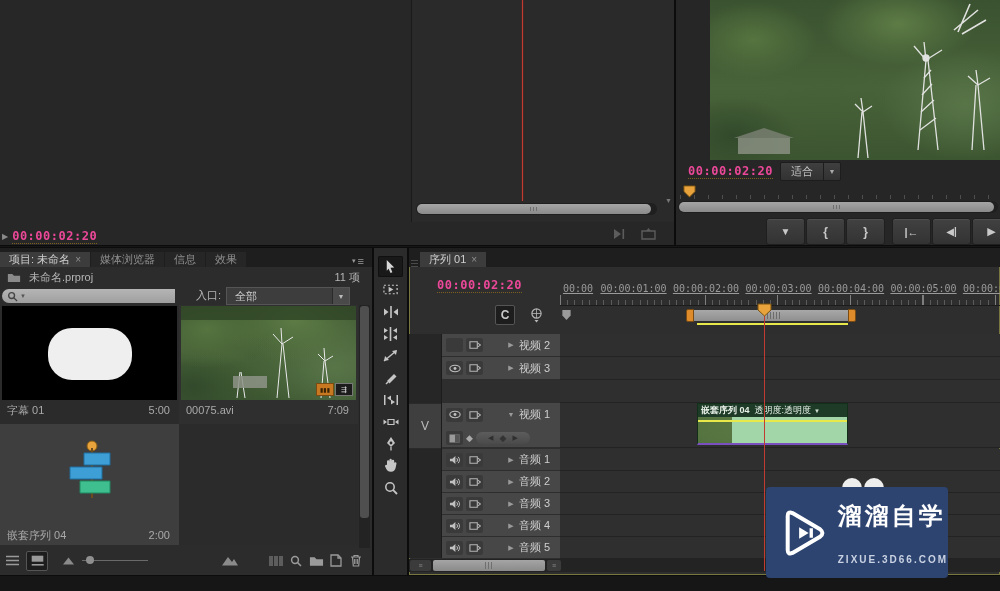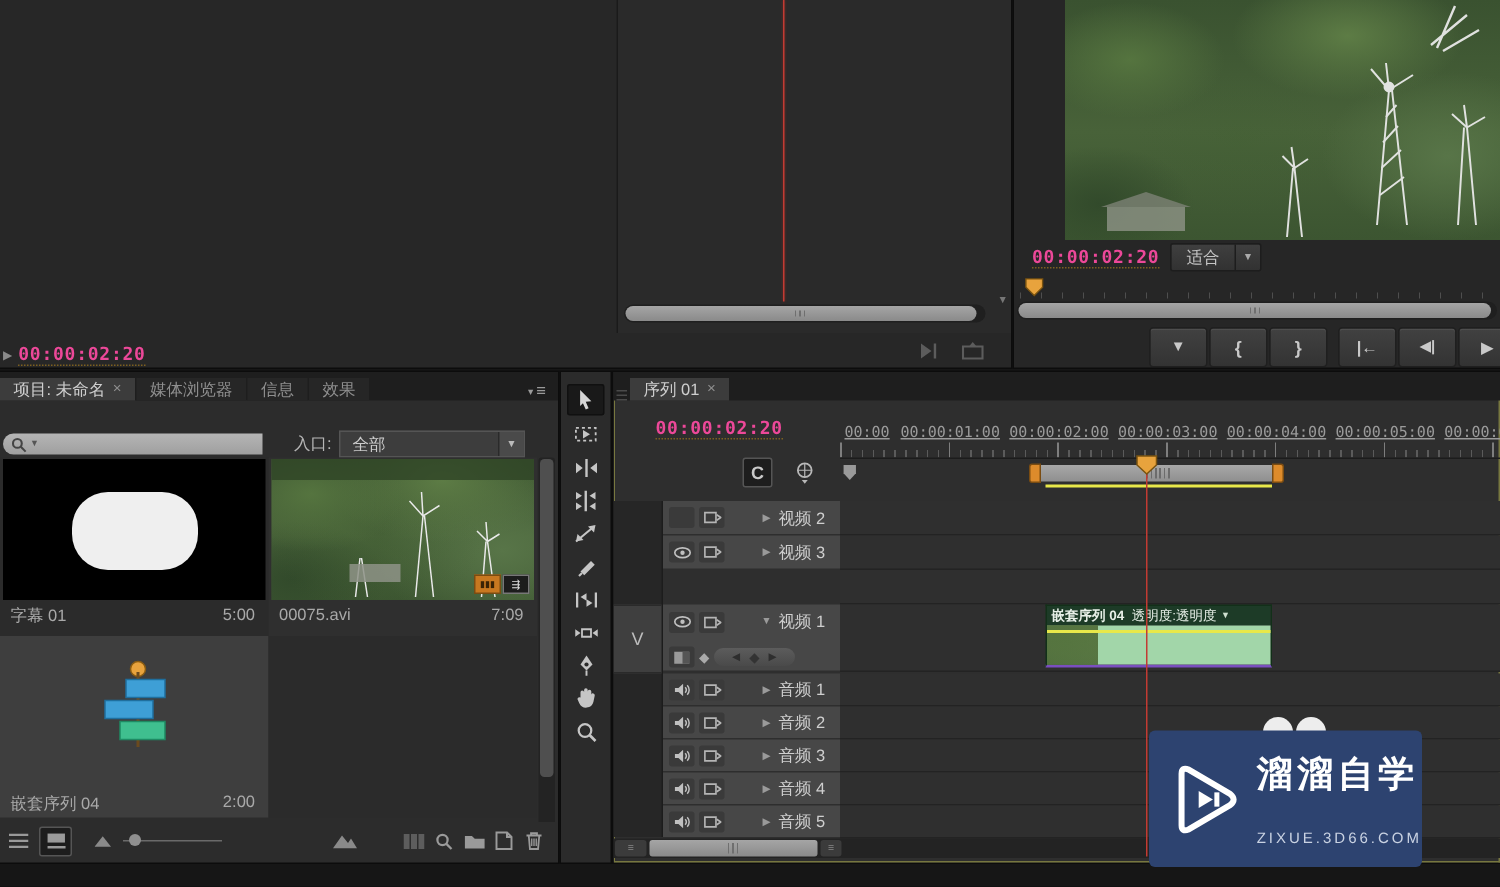--- a/index.html
+++ b/index.html
@@ -106,21 +106,21 @@
   .clip .title{height:13px;background:#1d3b27;display:flex;align-items:center;font-size:9px;color:#e8f0e8;white-space:nowrap;overflow:hidden;}
   .clip .body{position:absolute;left:0;right:0;top:13px;bottom:0;background:#a2d6a9;}
   .clip .opacity-line{position:absolute;left:0;right:0;top:3px;height:2px;background:#e8e84a;}
   .redline-tl{position:absolute;width:1px;background:#c23b33;z-index:30;}
   .ph-marker{position:absolute;z-index:31;}
 
   
   #wm{position:absolute;left:766px;top:487px;width:182px;height:91px;background:#2d4370;border-radius:4px;z-index:41;
       display:flex;align-items:center;padding-left:16px;box-sizing:border-box;gap:12px;}
   #wm .txt .t1{font-size:24px;font-weight:bold;color:#ffffff;letter-spacing:3px;white-space:nowrap;}
-  #wm .txt .t2{font-size:10px;color:#c9d2e2;letter-spacing:2px;text-transform:uppercase;margin-top:22px;}
+  #wm .txt .t2{font-size:10px;color:#c9d2e2;letter-spacing:2px;text-transform:uppercase;margin-top:22px;font-weight:bold;}
   .wm-dot{position:absolute;width:20px;height:20px;border-radius:50%;background:#ededed;z-index:40;}
 </style>
 </head>
 <body>
 
 <div id="screen">
 
   <div id="ec" class="panel">
     <div class="tl-pane">
       <div class="redline"></div>
@@ -209,20 +209,27 @@
           <span>信息</span>
         </div>
       <div class="tab">
           <span>效果</span>
         </div>
       <div class="menu">
           <span style="font-size:7px;">▾</span>
           <span style="font-size:11px;">≡</span>
         </div>
     </div>
+    <div class="inforow">
+      <svg class="icon-svg" style="margin:0 8px 0 7px;" width="14" height="11" viewBox="0 0 16 12">
+        <path d="M1 2 h5 l2 2 h7 v7 H1 Z" fill="#8a8a8a"></path>
+      </svg>
+      <span>未命名.prproj</span>
+      <span style="margin-left:auto;padding-right:12px;">11 项</span>
+    </div>
     <div class="search">
       <svg class="icon-svg" width="11" height="11" viewBox="0 0 12 12">
         <circle cx="5" cy="5" r="3.2" fill="none" stroke="#444" stroke-width="1.4"></circle>
           <path d="M7.5 7.5 L11 11" stroke="#444" stroke-width="1.4"></path>
       </svg>
       <span style="font-size:6px;color:#555;">▼</span>
     </div>
     <span class="entry">入口:</span>
     <div class="dd">
       <span class="lbl">全部</span>

